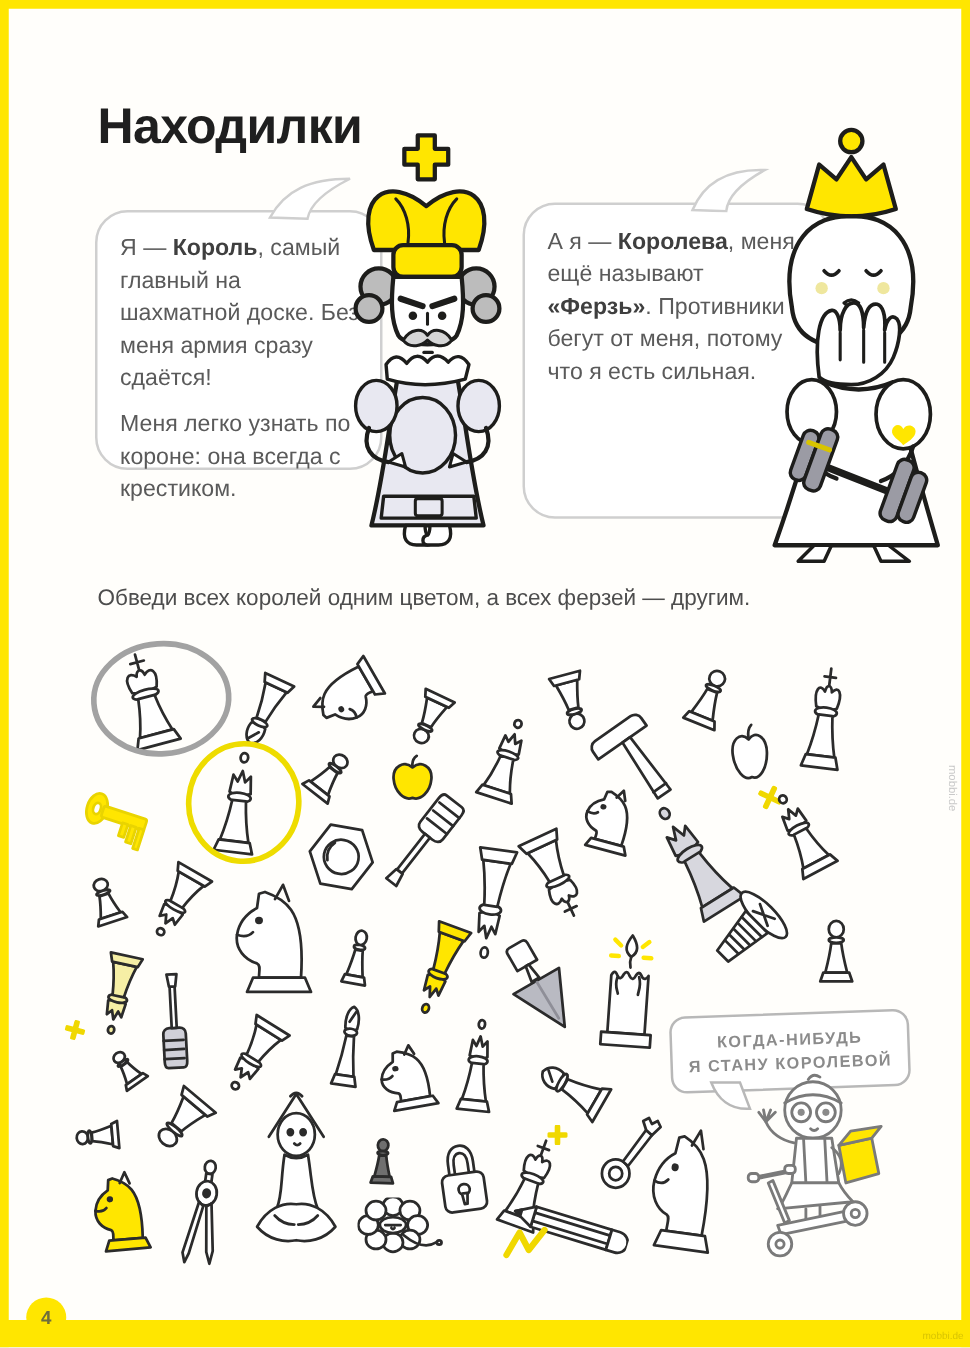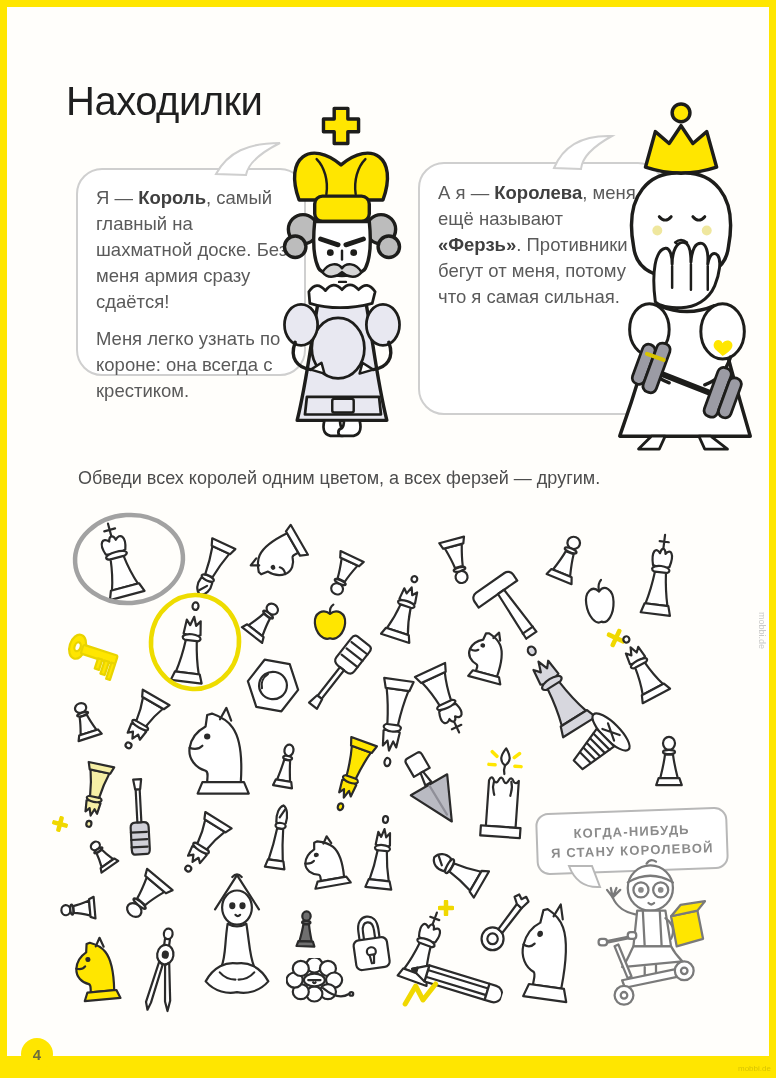--- a/index.html
+++ b/index.html
@@ -6,21 +6,21 @@
   .page{position:relative;width:776px;height:1078px;background:#fffefb;overflow:hidden;
         font-family:"Liberation Sans",sans-serif;}
   .frame{position:absolute;background:#ffe600;z-index:10;}
   .frame.top{left:0;top:0;width:776px;height:7px;}
   .frame.left{left:0;top:0;width:7px;height:1078px;}
   .frame.right{left:769px;top:0;width:7px;height:1078px;}
   .frame.bottom{left:0;top:1056px;width:776px;height:22px;}
   .page-num{position:absolute;left:21px;top:1038px;width:32px;height:32px;border-radius:50%;
         background:#ffe600;z-index:11;display:flex;align-items:center;justify-content:center;
         font-size:15px;font-weight:bold;color:#6e6e3c;}
-  .title{position:absolute;left:66px;top:52px;font-size:40px;font-weight:normal;color:#1f1f1f;
+  .title{position:absolute;left:78px;top:52px;font-size:40px;font-weight:bold;color:#1f1f1f;
         letter-spacing:-0.5px;z-index:2;}
   .bubble{position:absolute;background:#fff;border:2px solid #cfcfcf;border-radius:26px;
         color:#5a5a5a;font-size:18.5px;line-height:26px;z-index:3;margin-left:16px;}
   .bubble p{margin:0 0 11px 0;}
   .bubble b{color:#3f3f3f;}
   .bubble.kb{left:60px;top:168px;width:230px;height:208px;padding:15px 14px 10px 18px;box-sizing:border-box;}
   .bubble.qb{left:402px;top:162px;width:246px;height:253px;padding:16px 14px 10px 18px;box-sizing:border-box;}
   .tail{position:absolute;z-index:4;}
   .char{position:absolute;z-index:5;}
   .instruction{position:absolute;left:66px;top:468px;width:650px;font-size:18px;color:#4d4d4d;z-index:2;margin-left:12px;}
@@ -195,21 +195,21 @@
 
   <div class="bubble kb">
     <p><span>Я — </span><b>Король</b><span>, самый главный на шахматной доске. Без меня армия сразу сдаётся!</span></p>
     <p>Меня легко узнать по короне: она всегда с крестиком.</p>
   </div>
   <svg class="tail" style="left:214px;top:140px" width="70" height="36" viewBox="0 0 70 36">
     <path d="M2,34 C14,12 34,3 66,3 C44,14 34,24 32,35 Z" fill="#fff" stroke="#cfcfcf" stroke-width="2"></path>
   </svg>
 
   <div class="bubble qb">
-    <p><span>А я — </span><b>Королева</b><span>, меня ещё называют </span><b>«Ферзь»</b><span>. Противники бегут от меня, потому что я самая сильная.</span></p>
+    <p><span>А я — </span><b>Королева</b><span>, меня ещё называют </span><b>«Ферзь»</b><span>. Противники бегут от меня, потому что я есть сильная.</span></p>
   </div>
   <svg class="tail" style="left:552px;top:132px" width="64" height="38" viewBox="0 0 64 38">
     <path d="M2,36 C12,12 32,3 60,4 C40,15 30,26 29,37 Z" fill="#fff" stroke="#cfcfcf" stroke-width="2"></path>
   </svg>
 
   <svg class="char" style="left:264px;top:106px" width="156" height="344" viewBox="0 0 160 352">
     <g stroke="#1d1d1b" stroke-width="3.5" stroke-linejoin="round" stroke-linecap="round">
       <path d="M72,2 h14 v11 h11 v13 h-11 v12 h-14 v-12 h-11 v-13 h11 Z" fill="#ffe600"></path>
       <path d="M36,96 C20,52 48,34 79,60 C110,34 138,52 122,96 Z" fill="#ffe600"></path>
       <path d="M54,54 C62,62 66,76 64,90 M104,54 C96,62 92,76 94,90" fill="none" stroke-width="2.5"></path>

